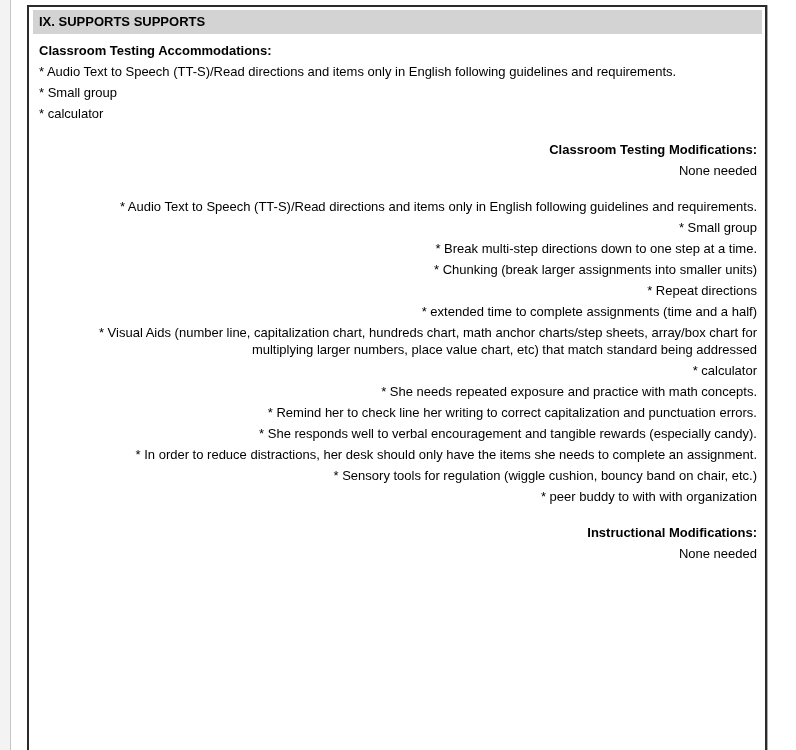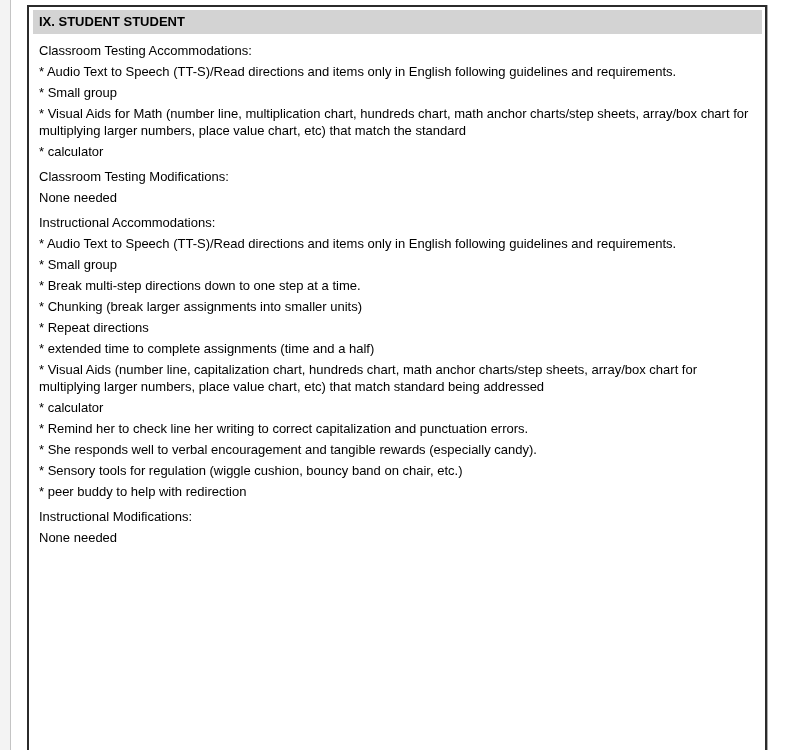--- a/index.html
+++ b/index.html
@@ -38,68 +38,69 @@
     padding: 4px 6px 5px 6px;
     font-size: 13px;
     font-weight: bold;
     line-height: 15px;
     color: #000000;
   }
   .content {
     padding: 8px 8px 0 10px;
   }
   .subsection + .subsection {
-    margin-top: 8px;
+    margin-top: 19px;
+    text-align: right;
   }
   .subheading {
-    font-weight: normal;
+    font-weight: bold;
   }
   .content p {
     margin: 0 0 4px 0;
     font-size: 13px;
     line-height: 17px;
   }
 </style>
 </head>
 <body>
 
 <div class="left-strip"></div>
 
 <div class="doc-box">
   <div class="section-header">
-    <span>IX. STUDENT STUDENT</span>
+    <span>IX. SUPPORTS SUPPORTS</span>
   </div>
   <div class="content">
   <div class="subsection">
     <p class="subheading">Classroom Testing Accommodations:</p>
   <p class="line">* Audio Text to Speech (TT-S)/Read directions and items only in English following guidelines and requirements.</p>
         <p class="line">* Small group</p>
-        <p class="line">* Visual Aids for Math (number line, multiplication chart, hundreds chart, math anchor charts/step sheets, array/box chart for multiplying larger numbers, place value chart, etc) that match the standard</p>
         <p class="line">* calculator</p>
       </div>
 
   <div class="subsection">
     <p class="subheading">Classroom Testing Modifications:</p>
   <p class="line">None needed</p>
       </div>
 
   <div class="subsection">
-    <p class="subheading">Instructional Accommodations:</p>
   <p class="line">* Audio Text to Speech (TT-S)/Read directions and items only in English following guidelines and requirements.</p>
         <p class="line">* Small group</p>
         <p class="line">* Break multi-step directions down to one step at a time.</p>
         <p class="line">* Chunking (break larger assignments into smaller units)</p>
         <p class="line">* Repeat directions</p>
         <p class="line">* extended time to complete assignments (time and a half)</p>
         <p class="line">* Visual Aids (number line, capitalization chart, hundreds chart, math anchor charts/step sheets, array/box chart for multiplying larger numbers, place value chart, etc) that match standard being addressed</p>
         <p class="line">* calculator</p>
+        <p class="line">* She needs repeated exposure and practice with math concepts.</p>
         <p class="line">* Remind her to check line her writing to correct capitalization and punctuation errors.</p>
         <p class="line">* She responds well to verbal encouragement and tangible rewards (especially candy).</p>
+        <p class="line">* In order to reduce distractions, her desk should only have the items she needs to complete an assignment.</p>
         <p class="line">* Sensory tools for regulation (wiggle cushion, bouncy band on chair, etc.)</p>
-        <p class="line">* peer buddy to help with redirection</p>
+        <p class="line">* peer buddy to with with organization</p>
       </div>
 
   <div class="subsection">
     <p class="subheading">Instructional Modifications:</p>
   <p class="line">None needed</p>
       </div>
 </div>
 </div>
 
 </body></html>

